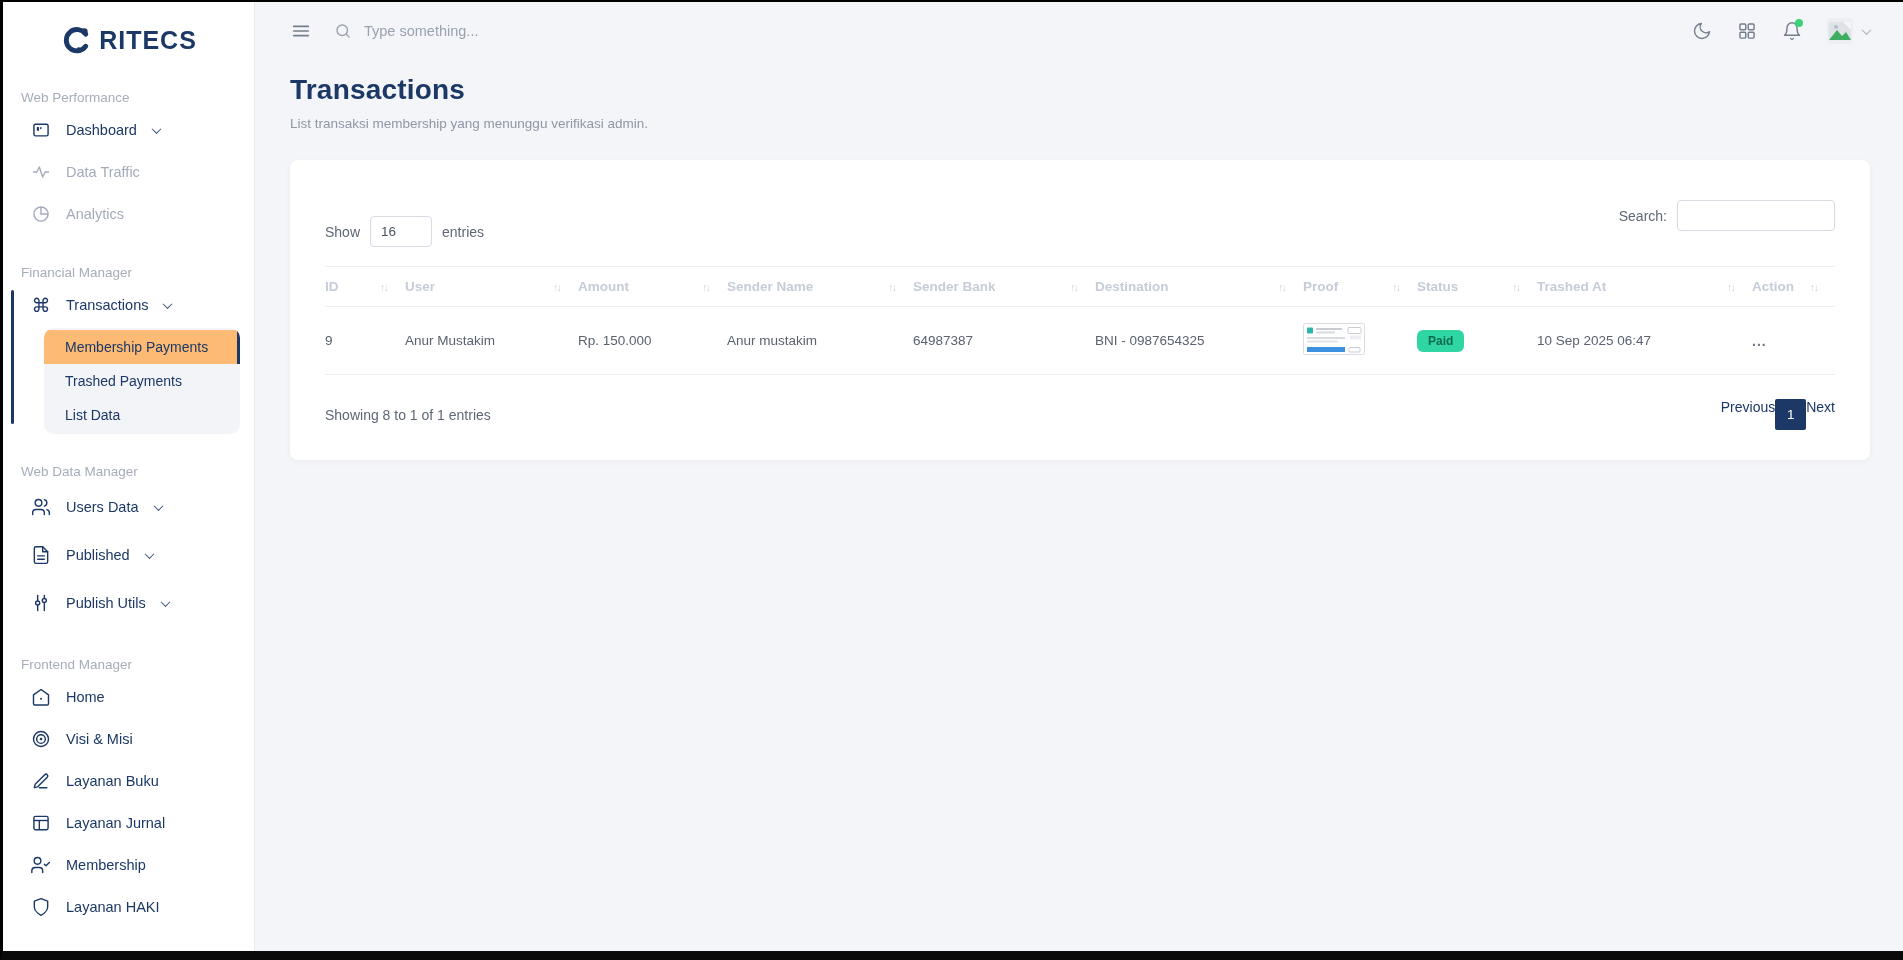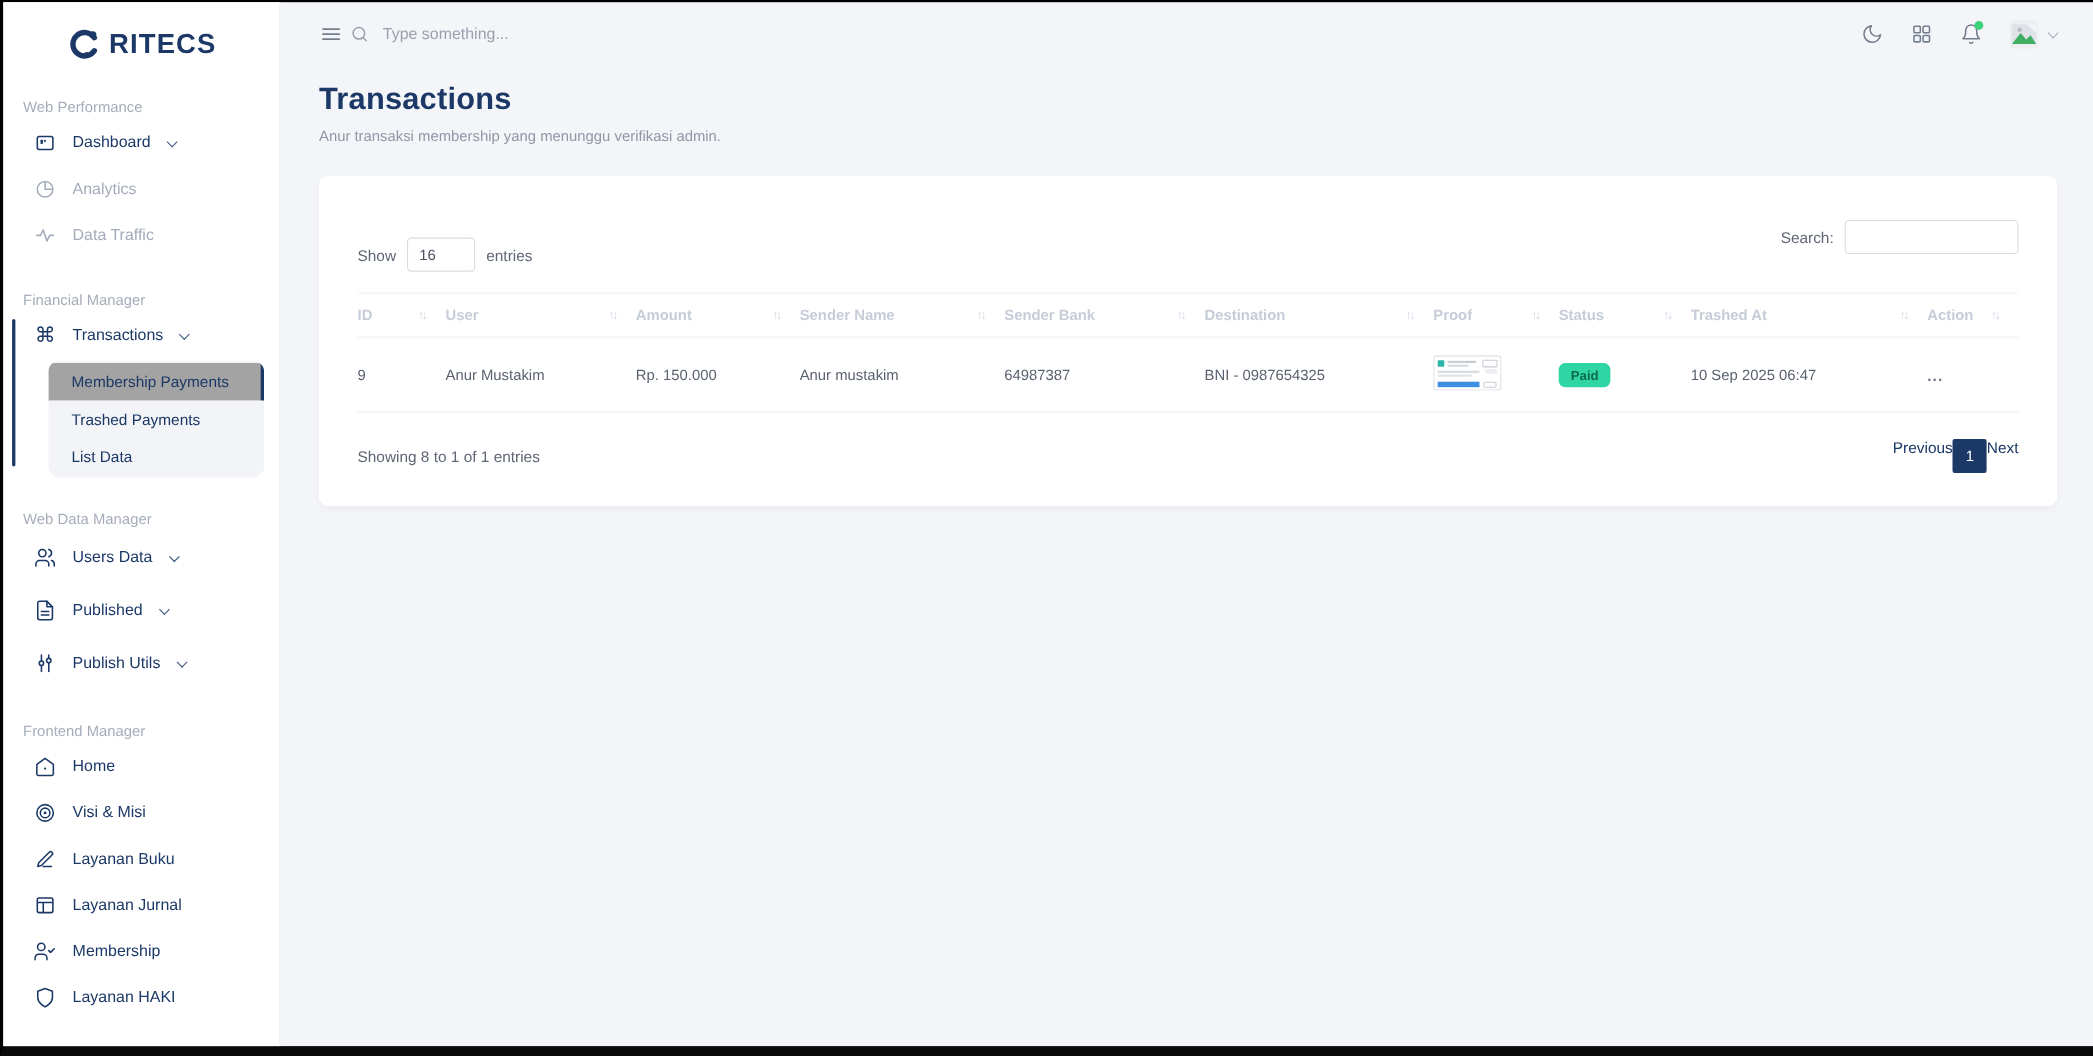--- a/index.html
+++ b/index.html
@@ -20,27 +20,27 @@
   .nav-item { display:flex; align-items:center; gap:14px; padding:10px 16px 10px 27px; font-size:14.5px; color:var(--navy); cursor:pointer; }
   .nav-item .nav-icon { width:22px; height:22px; display:flex; align-items:center; justify-content:center; flex:0 0 22px; }
   .nav-item.muted { color:#a4abba; }
   .nav-item.roomy { padding-top:13px; padding-bottom:13px; }
   .chev { width:7px; height:7px; border-right:1.6px solid currentColor; border-bottom:1.6px solid currentColor; transform:rotate(45deg) translate(-1px,-1px); margin-left:2px; opacity:.85; }
   .glyph-icon { font-size:19px; line-height:1; color:currentColor; }
   .nav-group { position:relative; }
   .nav-group.active::before { content:""; position:absolute; left:8px; top:6px; bottom:10px; width:3px; background:var(--navy); border-radius:2px; }
   .submenu { margin:2px 14px 10px 41px; background:#f3f4f7; border-radius:10px; overflow:hidden; padding:2px 0; }
   .submenu-item { position:relative; padding:9px 10px 9px 21px; font-size:14px; color:var(--navy); cursor:pointer; }
-  .submenu-item.active { background:#a3a3a3; }
+  .submenu-item.active { background:#fdba74; }
   .submenu-item.active::after { content:""; position:absolute; right:0; top:0; bottom:0; width:3px; background:var(--navy); }
 
   
   .main { flex:1; display:flex; flex-direction:column; overflow:hidden; }
   .topbar { height:58px; display:flex; align-items:center; padding:0 33px 0 35px; }
-  .topbar-left { display:flex; align-items:center; gap:6px; flex:1; }
+  .topbar-left { display:flex; align-items:center; gap:22px; flex:1; }
   .search-wrap { display:flex; align-items:center; gap:12px; }
   .topbar-search { border:none; background:transparent; outline:none; font-size:14.5px; color:#4b5260; width:320px; font-family:"Liberation Sans",sans-serif; }
   .topbar-search::placeholder { color:#9aa1af; }
   .topbar-right { display:flex; align-items:center; gap:25px; }
   .icon-btn { background:none; border:none; cursor:pointer; display:flex; align-items:center; color:#747d8c; position:relative; padding:0; }
   .bell-dot { position:absolute; top:-2px; right:-1px; width:8px; height:8px; border-radius:50%; background:var(--dot-green); }
   .avatar-wrap { display:flex; align-items:center; gap:8px; cursor:pointer; }
   .avatar { width:26px; height:26px; border-radius:4px; overflow:hidden; background:#eceef1; display:flex; align-items:center; justify-content:center; }
 
   .content { padding:14px 33px 0 35px; }
@@ -95,34 +95,34 @@
           <rect x="3.5" y="5" width="17" height="14" rx="2"></rect>
           <rect x="7" y="8.5" width="2.6" height="4.5" rx="0.6" fill="currentColor" stroke="none"></rect>
           <rect x="11" y="8.5" width="1.6" height="2.6" rx="0.5" fill="currentColor" stroke="none"></rect>
         </svg>
       </span>
       <span>Dashboard</span>
       <span class="chev"></span>
     </div>
     <div class="nav-item muted">
       <span class="nav-icon">
+        <svg width="20" height="20" viewBox="0 0 24 24" fill="none" stroke="currentColor" stroke-width="1.7" stroke-linecap="round" stroke-linejoin="round">
+          <polyline points="3 12 7 12 10 6 14 18 17 12 21 12"></polyline>
+        </svg>
+      </span>
+      <span>Data Traffic</span>
+    </div>
+    <div class="nav-item muted">
+      <span class="nav-icon">
         <svg width="20" height="20" viewBox="0 0 24 24" fill="none" stroke="currentColor" stroke-width="1.7">
           <circle cx="12" cy="12" r="8.5"></circle>
           <path d="M12 3.5 V12 H20.5"></path>
         </svg>
       </span>
       <span>Analytics</span>
-    </div>
-    <div class="nav-item muted">
-      <span class="nav-icon">
-        <svg width="20" height="20" viewBox="0 0 24 24" fill="none" stroke="currentColor" stroke-width="1.7" stroke-linecap="round" stroke-linejoin="round">
-          <polyline points="3 12 7 12 10 6 14 18 17 12 21 12"></polyline>
-        </svg>
-      </span>
-      <span>Data Traffic</span>
     </div>
 
     <div class="nav-section-title">Financial Manager</div>
     <div class="nav-group active">
       <div class="nav-item">
         <span class="nav-icon">
             <span class="glyph-icon">⌘</span>
           </span>
         <span>Transactions</span>
         <span class="chev"></span>
@@ -292,21 +292,21 @@
               <path d="M15 3 h8 v8 z" fill="#f4f5f8"></path>
             </svg>
           </span>
           <span class="chev" style="color:#9aa1af"></span>
         </div>
       </div>
     </div>
 
     <div class="content">
       <h1 class="page-title">Transactions</h1>
-      <div class="page-subtitle">Anur transaksi membership yang menunggu verifikasi admin.</div>
+      <div class="page-subtitle">List transaksi membership yang menunggu verifikasi admin.</div>
 
       <div class="card">
         <div class="card-controls">
           <div class="show-wrap">
             <span>Show</span>
             <input class="show-input" type="text" value="16" style="">
             <span>entries</span>
           </div>
           <div class="search-field-wrap">
             <span>Search:</span>

